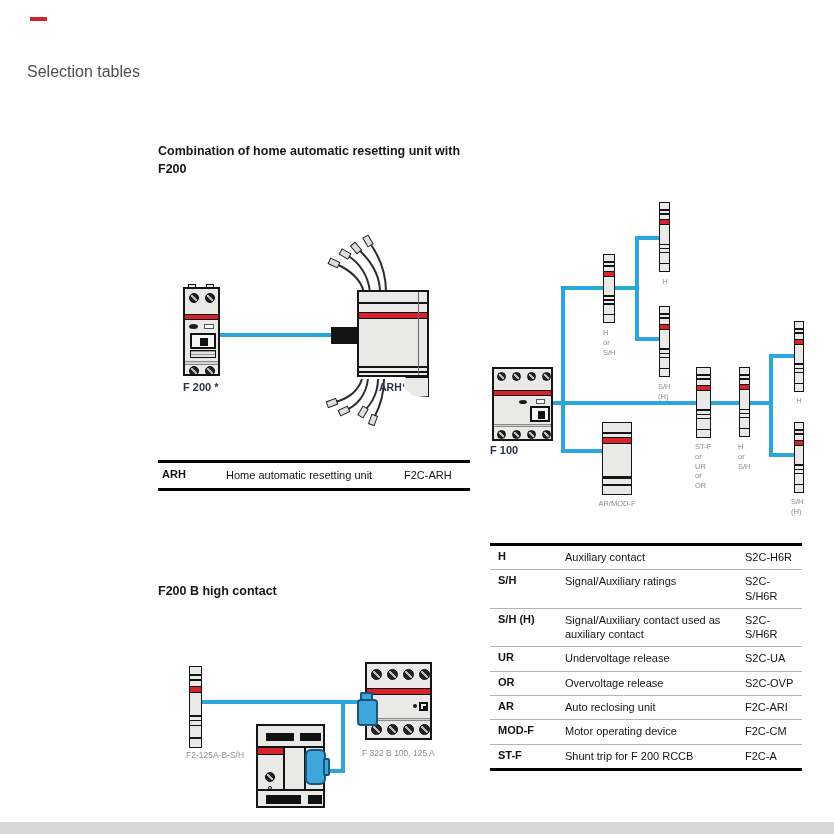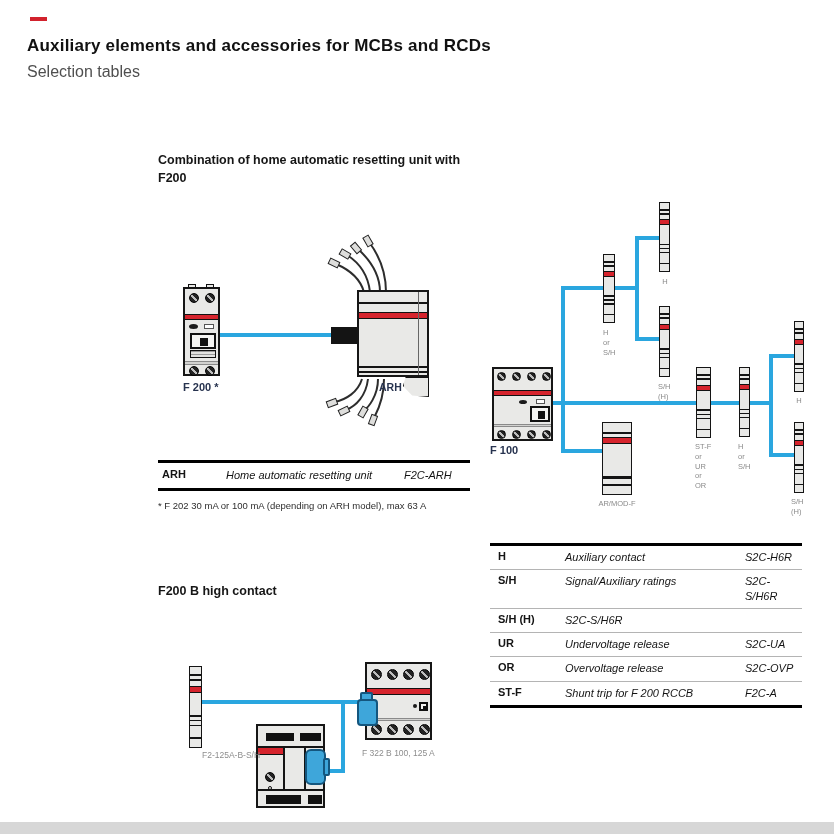--- a/index.html
+++ b/index.html
@@ -46,41 +46,40 @@
   .mod-lbl  { position:absolute; color:#8a8a8a; font-size:7.5px; line-height:1.3;
               white-space:pre-line; z-index:3; }
 
   
   .tbl { position:absolute; border-top:3px solid #000; border-bottom:3px solid #000; font-size:11px; }
   .trow { display:grid; align-items:start; }
   .trow + .trow { border-top:1px solid #b4b4b4; }
   .tbl-left .trow { grid-template-columns:64px 178px 1fr; padding:5px 0 6px 4px; }
   .tbl-right .trow { grid-template-columns:67px 180px 1fr; padding:4px 0 5px 8px; }
   .term { font-weight:700; }
-  .desc, .code { line-height:1.3;font-style:italic; }
+  .desc, .code { line-height:1.3; }
 
   .footnote { position:absolute; font-size:9.5px; color:#2e2e2e; }
 
   .blue-conn { position:absolute; background:#3ea6da; border:2px solid #14567e; z-index:4; }
 
   .notch { position:absolute; background:#e9e9e7; border:1.5px solid #111;
            clip-path:polygon(10% 0,100% 0,100% 100%,35% 92%,0 45%); z-index:2; }
 
   .bottombar { left:0; top:822px; width:834px; height:12px; background:#d7d7d7; }
 </style>
 </head>
 <body>
 
 <div class="page">
 
   <div class="abs dash"></div>
-  <div class="abs title">Auxiliary elements and accessories for MCBs and RCDs</div>
   <div class="abs subtitle">Selection tables</div>
 
-  <div class="abs sec-head" style="left:158px; top:152px; width:315px;">Combination of home automatic resetting unit with F200</div>
+  <div class="abs sec-head" style="left:158px; top:143px; width:315px;">Combination of home automatic resetting unit with F200</div>
 
   <div class="abs bl" style="left:219px; top:333px; width:113px; height:4px;"></div>
   <div class="abs" style="left:331px; top:327px; width:27px; height:17px; background:#141414; z-index:2;"></div>
 
   <div class="abs dev" style="left:183px; top:287px; width:37px; height:89px;">
     <span class="tab" style="left:3px; top:-5px;"></span>
     <span class="tab" style="left:21px; top:-5px;"></span>
     <span class="scr" style="left:4px; top:4px;"></span>
     <span class="scr" style="left:20px; top:4px;"></span>
     <span class="stripe" style="top:25px;"></span>
@@ -129,38 +128,37 @@
     </g>
   </svg>
 
   <div class="tbl tbl-left" style="left:158px; top:460px; width:312px;">
     <div class="trow">
       <span class="term">ARH</span>
       <span class="desc">Home automatic resetting unit</span>
       <span class="code">F2C-ARH</span>
     </div>
   </div>
-  <div class="footnote" style="left:158px; top:500px;">* F 202 30 mA or 100 mA (depending on ARH model), max 63 A</div>
 
   <div class="abs sec-head" style="left:158px; top:583px;">F200 B high contact</div>
 
   <div class="abs bl" style="left:202px; top:700px; width:160px; height:4px;"></div>
   <div class="abs bl" style="left:341px; top:700px; width:4px; height:73px;"></div>
   <div class="abs bl" style="left:326px; top:769px; width:19px; height:4px;"></div>
 
   <div class="aux" style="left:189px; top:666px; width:13px; height:82px;">
       <i class="ml" style="top:9%"></i>
       <i class="ml" style="top:15%"></i>
       <b class="mstripe"></b>
       <i class="ml" style="top:60%"></i>
       <i class="ml" style="top:66%"></i>
       <i class="ml" style="top:72%"></i>
       <i class="ml" style="top:88%"></i>
     </div>
-  <div class="lbl-gray" style="left:186px; top:750px;margin-left:16px;">F2-125A-B-S/H</div>
+  <div class="lbl-gray" style="left:186px; top:750px;">F2-125A-B-S/H</div>
 
   <div class="abs dev" style="left:256px; top:724px; width:69px; height:84px;">
     <span style="position:absolute; left:8px; top:7px; width:28px; height:8px; background:#111;"></span>
     <span style="position:absolute; left:42px; top:7px; width:21px; height:8px; background:#111;"></span>
     <span class="ml" style="top:20px;"></span>
     <span style="position:absolute; left:0; top:22px; width:26px; height:7px; background:#d6242d; border-bottom:1px solid #111;"></span>
     <span style="position:absolute; left:25px; top:21px; width:1.5px; height:42px; background:#141414;"></span>
     <span style="position:absolute; left:46px; top:21px; width:1.5px; height:42px; background:#141414;"></span>
     <span class="scr" style="left:7px; top:46px; width:10px; height:10px;"></span>
     <span style="position:absolute; left:10px; top:60px; width:4px; height:4px; border:1px solid #111; border-radius:50%;"></span>
@@ -324,33 +322,44 @@
       <span class="desc">Auxiliary contact</span>
       <span class="code">S2C-H6R</span>
     </div>
     <div class="trow">
       <span class="term">S/H</span>
       <span class="desc">Signal/Auxiliary ratings</span>
       <span class="code">S2C-S/H6R</span>
     </div>
     <div class="trow">
       <span class="term">S/H (H)</span>
+      <span class="desc">Signal/Auxiliary contact used as auxiliary contact</span>
       <span class="code">S2C-S/H6R</span>
     </div>
     <div class="trow">
       <span class="term">UR</span>
       <span class="desc">Undervoltage release</span>
       <span class="code">S2C-UA</span>
     </div>
     <div class="trow">
       <span class="term">OR</span>
       <span class="desc">Overvoltage release</span>
       <span class="code">S2C-OVP</span>
     </div>
     <div class="trow">
+      <span class="term">AR</span>
+      <span class="desc">Auto reclosing unit</span>
+      <span class="code">F2C-ARI</span>
+    </div>
+    <div class="trow">
+      <span class="term">MOD-F</span>
+      <span class="desc">Motor operating device</span>
+      <span class="code">F2C-CM</span>
+    </div>
+    <div class="trow">
       <span class="term">ST-F</span>
       <span class="desc">Shunt trip for F 200 RCCB</span>
       <span class="code">F2C-A</span>
     </div>
   </div>
 
   <div class="abs bottombar"></div>
 </div>
 
 </body></html>

